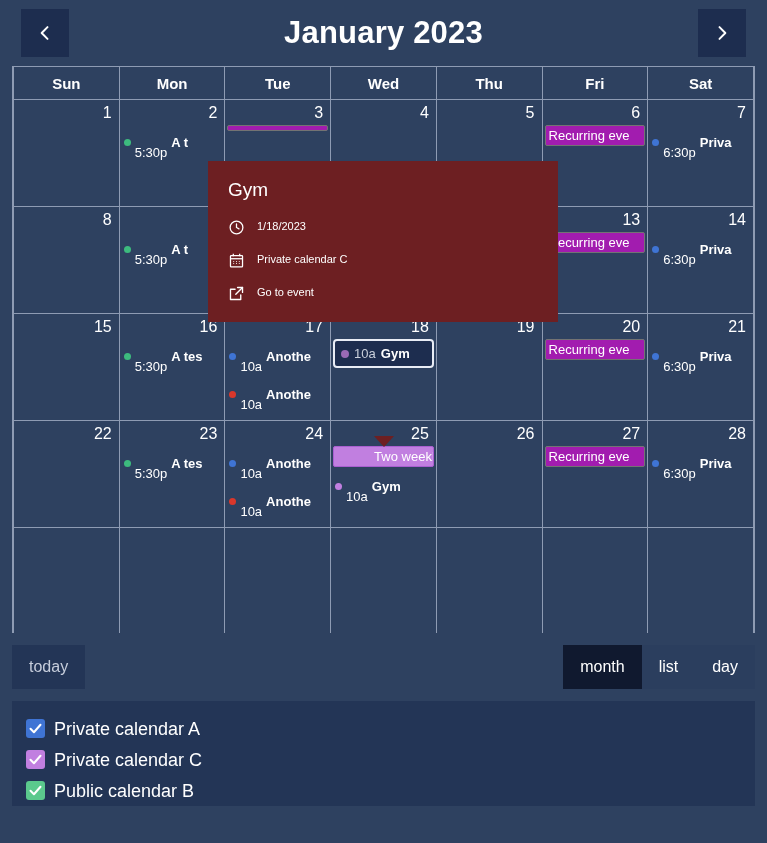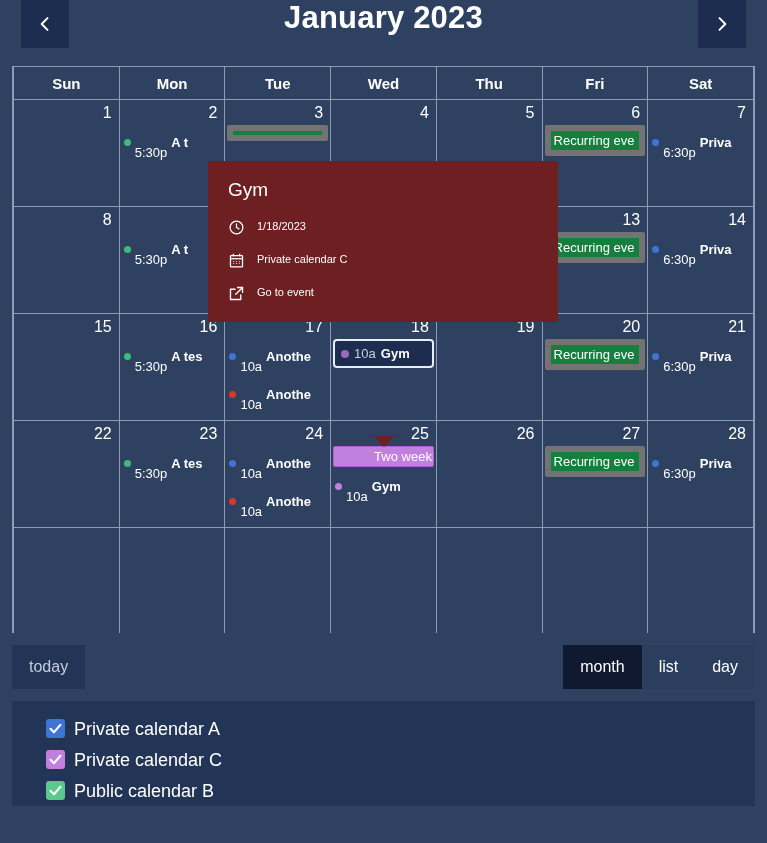--- a/index.html
+++ b/index.html
@@ -12,21 +12,21 @@
     font-family: "Liberation Sans", sans-serif;
     color: #ffffff;
     overflow: hidden;
     position: relative;
   }
 
   
   .cal-header {
     height: 66px;
     display: flex;
-    align-items: flex-start;
+    align-items: center;
     padding: 0 21px;
     box-sizing: border-box;
   }
   .nav-btn {
     width: 48px; height: 48px;
     background: #1d2d4f;
     border: none;
     color: #ffffff;
     font-size: 21px;
     line-height: 1;
@@ -119,21 +119,21 @@
     display: inline-block;
   }
   .ev .time { font-weight: normal; margin-top: 19px; }
   .ev .ttl { font-weight: bold; overflow: hidden; }
 
   .ev.block {
     color: #ffffff;
     padding: 2px 3px;
     border-radius: 2px;
   }
-  .ev.block.green { background: #15803d; border: 6px solid #737373; }
+  .ev.block.green { background: #a21caf; border: 1px solid #737373; }
   .ev.block.purple { background: #c17fe0; border: 1px solid #a95fd0; padding-left: 40px; }
 
   .ev.selected {
     background: #1d2d4f;
     border: 2px solid #e8ecf5;
     border-radius: 4px;
     padding: 5px 6px;
     margin: 1px;
     color: #c9cfdb;
   }
@@ -219,21 +219,20 @@
     padding: 12px 14px 14px 14px;
     box-sizing: border-box;
     height: 105px;
   }
   .legend-item {
     display: flex;
     align-items: center;
     gap: 9px;
     height: 31px;
     cursor: pointer;
-    margin-left: 20px;
   }
   .cbox {
     width: 19px; height: 19px;
     border-radius: 3px;
     display: flex;
     align-items: center;
     justify-content: center;
     flex: 0 0 19px;
   }
   .cbox svg { display:block; }

